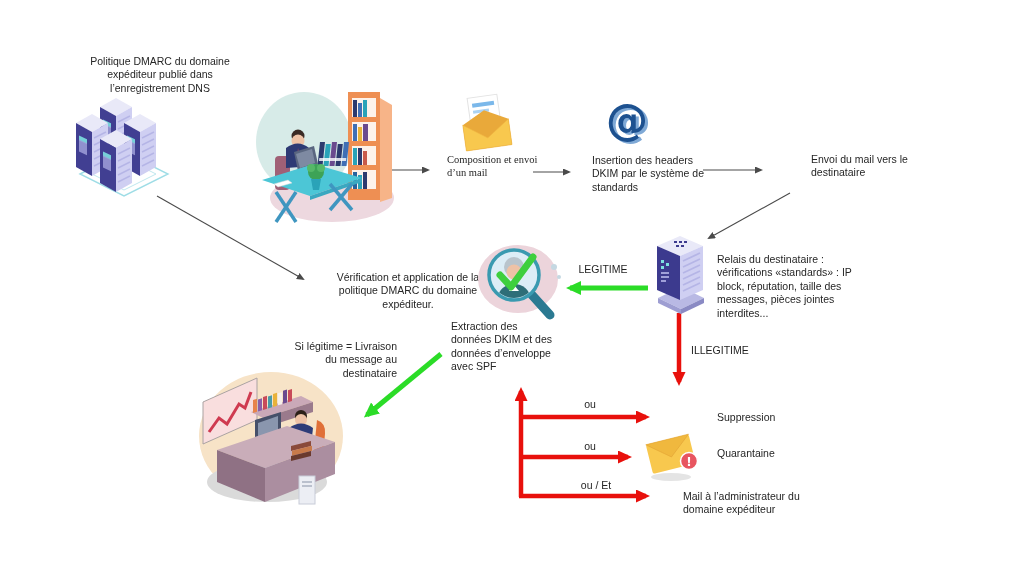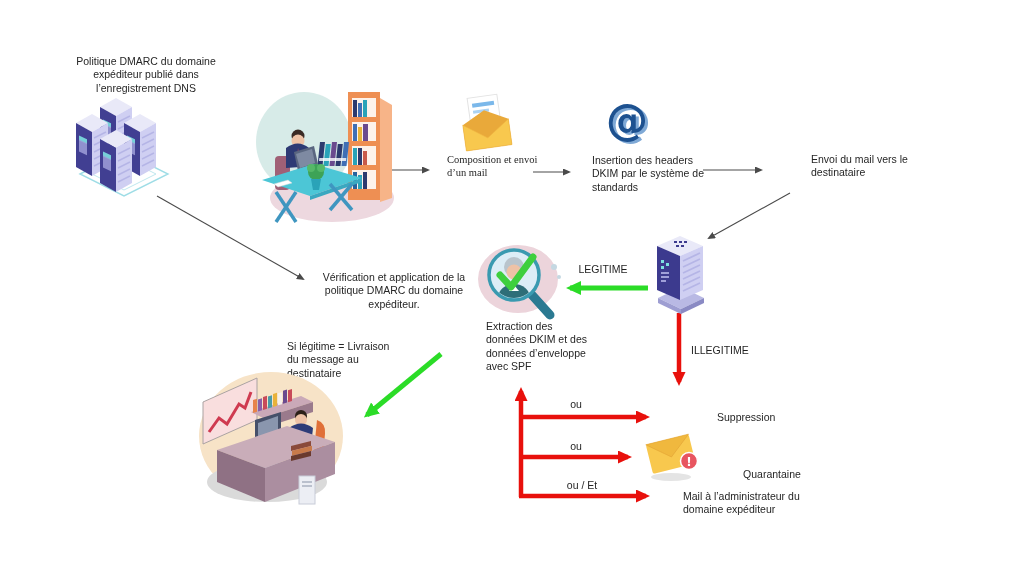--- a/index.html
+++ b/index.html
@@ -1,19 +1,19 @@
 <!DOCTYPE html>
 <html><head>
 <meta charset="utf-8">
 <style>
   html,body{margin:0;padding:0;background:#ffffff;}
   #stage{position:relative;width:1024px;height:576px;background:#ffffff;overflow:hidden;
          font-family:"Liberation Sans",sans-serif;color:#262626;}
   .txt{position:absolute;font-size:10.5px;line-height:1.28;color:#262626;}
-  .txt.c{text-align:center;} .txt.r{}
+  .txt.c{text-align:center;margin-left:14px;} .txt.r{text-align:right;}
   .lbl{position:absolute;font-size:10.5px;font-weight:400;color:#1f1f1f;}
   .ico{position:absolute;}
   svg{display:block;}
   #connectors{position:absolute;left:0;top:0;pointer-events:none;}
 </style>
 </head>
 <body>
 
 <div id="stage">
 
@@ -43,25 +43,26 @@
     <line x1="521" y1="497" x2="521" y2="391" stroke="#e8100c" stroke-width="4.5" marker-end="url(#mRed)"></line>
     <line x1="519" y1="417" x2="646" y2="417" stroke="#e8100c" stroke-width="4.5" marker-end="url(#mRed)"></line>
     <line x1="519" y1="457" x2="628" y2="457" stroke="#e8100c" stroke-width="4.5" marker-end="url(#mRed)"></line>
     <line x1="519" y1="496" x2="646" y2="496" stroke="#e8100c" stroke-width="4.5" marker-end="url(#mRed)"></line>
   </svg>
 
   <div class="txt c" style="left:75px;top:55px;width:142px;">Politique DMARC du domaine expéditeur publié dans l’enregistrement DNS</div>
   <div class="txt" style="left:447px;top:153px;width:92px;font-family:Liberation Serif, serif;">Composition et envoi d’un mail</div>
   <div class="txt" style="left:592px;top:154px;width:122px;">Insertion des headers DKIM par le système de standards</div>
   <div class="txt" style="left:783px;top:153px;width:115px;margin-left:28px;">Envoi du mail vers le destinataire</div>
+  <div class="txt" style="left:717px;top:253px;width:160px;">Relais du destinataire : vérifications «standards» : IP block, réputation, taille des messages, pièces jointes interdites...</div>
   <div class="txt c" style="left:315px;top:271px;width:158px;">Vérification et application de la politique DMARC du domaine expéditeur.</div>
-  <div class="txt" style="left:486px;top:320px;width:102px;">Extraction des données DKIM et des données d’enveloppe avec SPF</div>
+  <div class="txt" style="left:451px;top:320px;width:102px;">Extraction des données DKIM et des données d’enveloppe avec SPF</div>
   <div class="txt r" style="left:287px;top:340px;width:110px;">Si légitime = Livraison du message au destinataire</div>
   <div class="txt" style="left:717px;top:411px;width:110px;">Suppression</div>
-  <div class="txt" style="left:717px;top:468px;width:110px;text-align:center;">Quarantaine</div>
+  <div class="txt" style="left:717px;top:447px;width:110px;">Quarantaine</div>
   <div class="txt" style="left:683px;top:490px;width:125px;">Mail à l’administrateur du domaine expéditeur</div>
 
   <div class="lbl" style="left:572px;top:263px;width:62px;text-align:center;">LEGITIME</div>
   <div class="lbl" style="left:691px;top:344px;width:70px;">ILLEGITIME</div>
   <div class="txt c" style="left:560px;top:398px;width:32px;">ou</div>
   <div class="txt c" style="left:560px;top:440px;width:32px;">ou</div>
   <div class="txt c" style="left:554px;top:479px;width:56px;">ou / Et</div>
 
   <div class="ico" style="left:76px;top:98px;">
     <svg width="96" height="112" viewBox="0 0 96 112">

